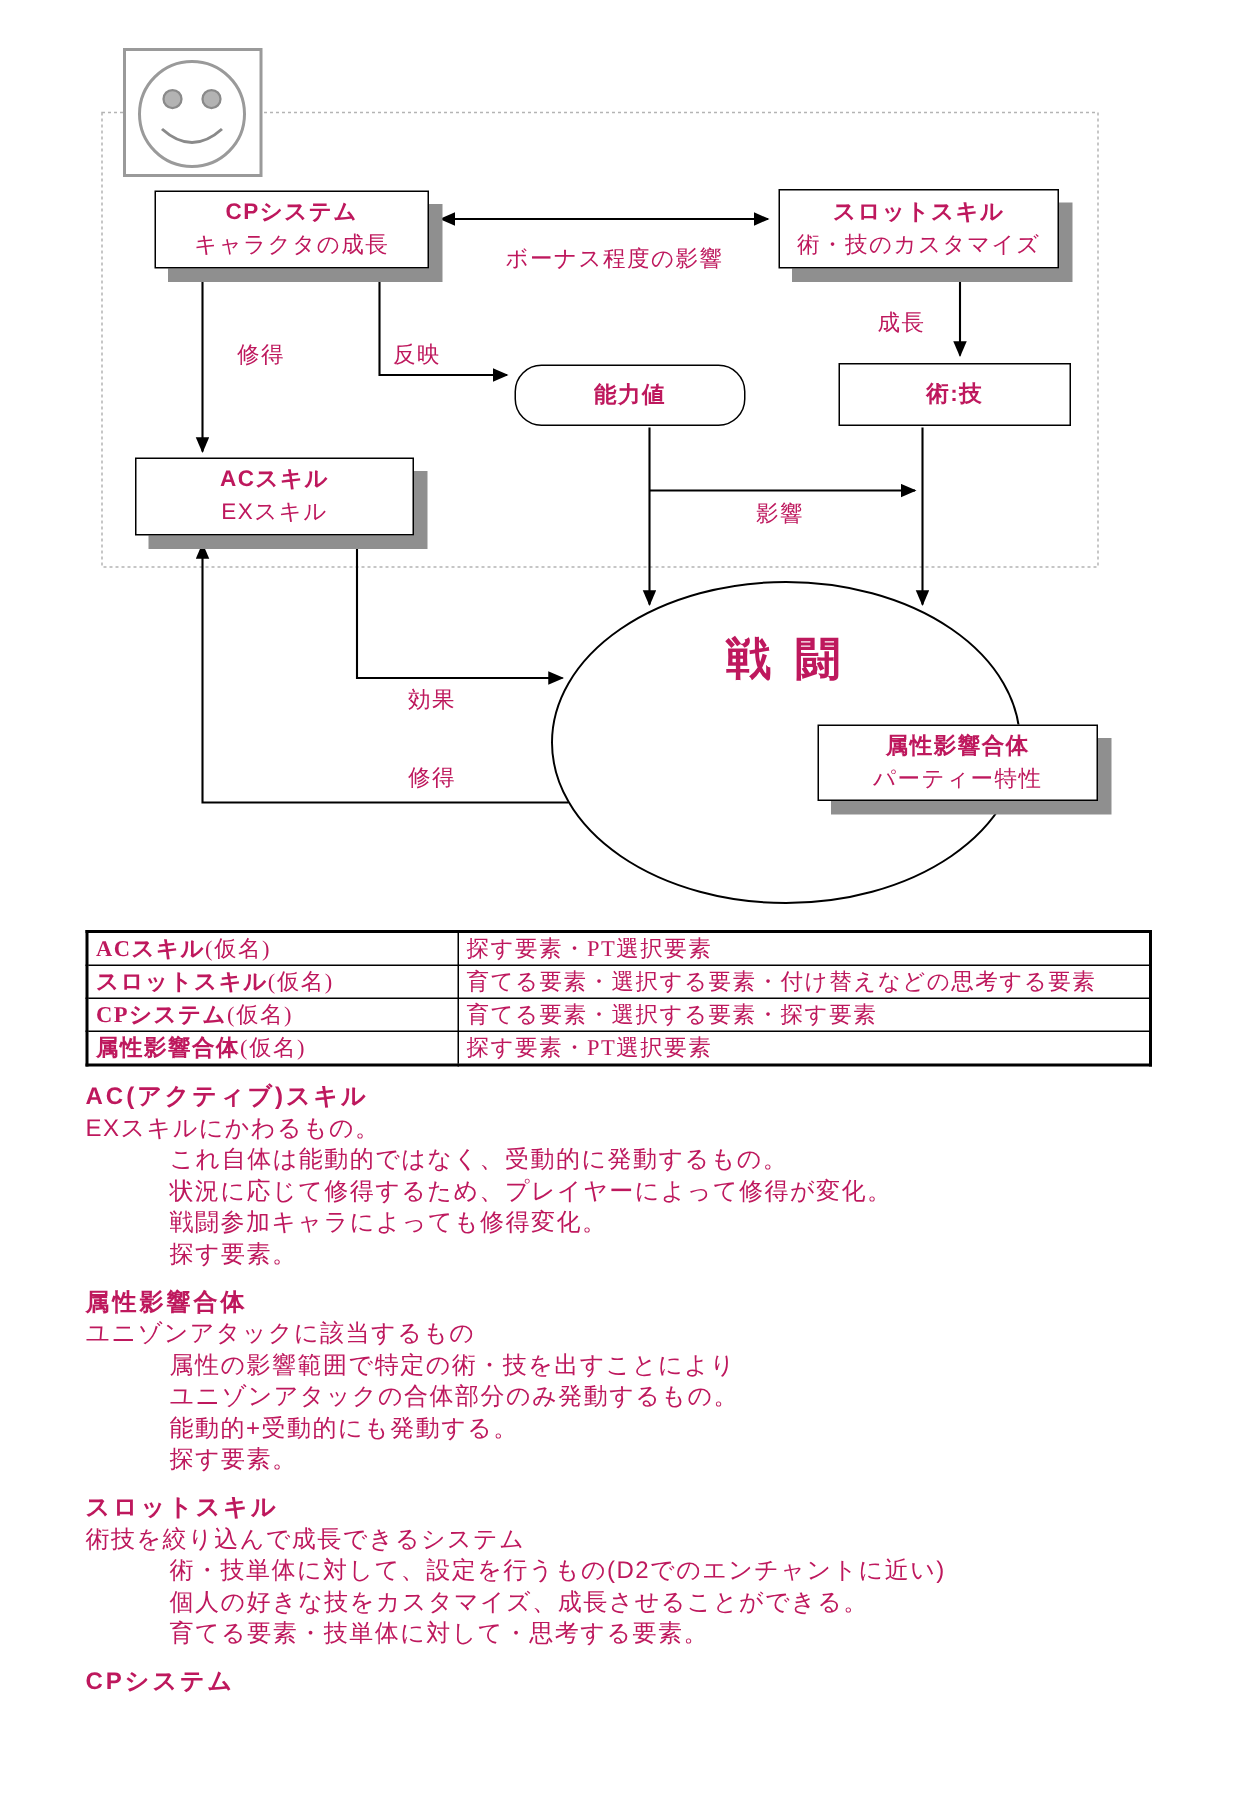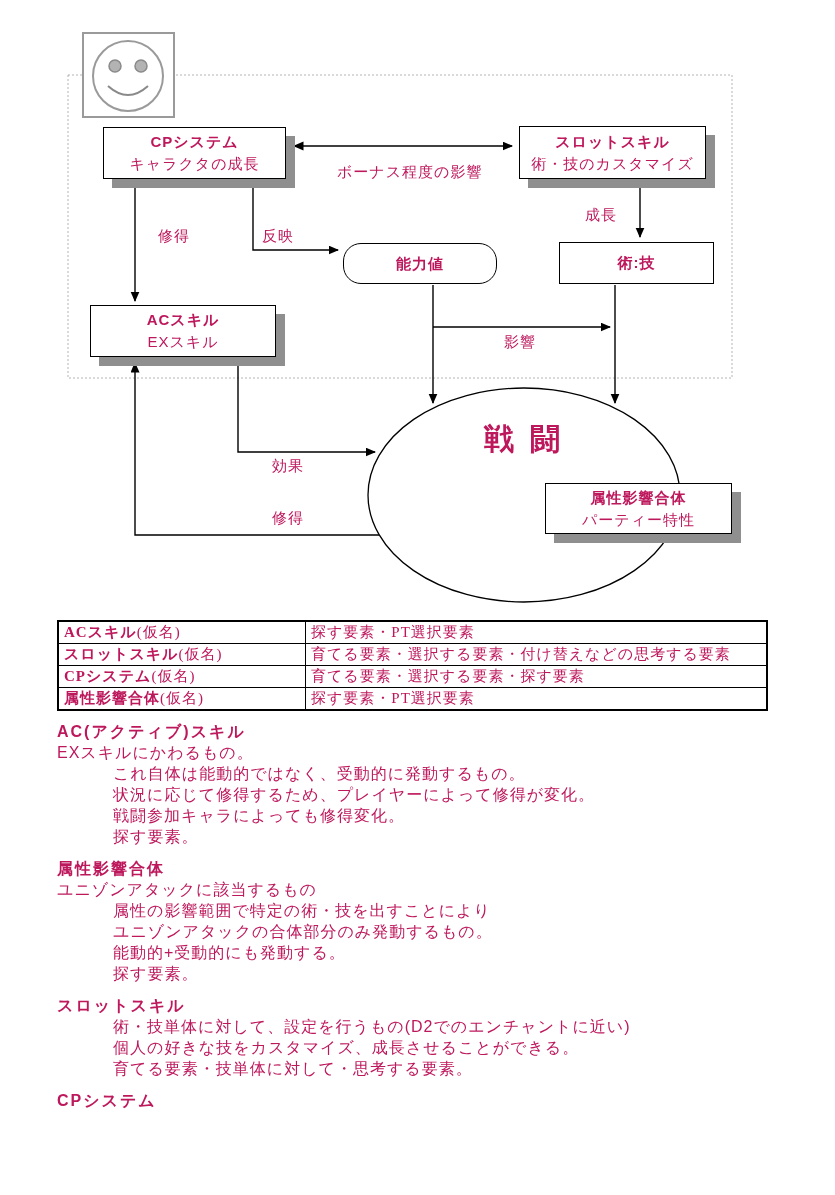--- a/index.html
+++ b/index.html
@@ -161,20 +161,21 @@
     <div class="section">
       <div class="heading">属性影響合体</div>
       <div class="line">ユニゾンアタックに該当するもの</div>
       <div class="line indent">属性の影響範囲で特定の術・技を出すことにより</div>
       <div class="line indent">ユニゾンアタックの合体部分のみ発動するもの。</div>
       <div class="line indent">能動的+受動的にも発動する。</div>
       <div class="line indent">探す要素。</div>
     </div>
     <div class="section">
       <div class="heading">スロットスキル</div>
+      <div class="line">術技を絞り込んで成長できるシステム</div>
       <div class="line indent">術・技単体に対して、設定を行うもの(D2でのエンチャントに近い)</div>
       <div class="line indent">個人の好きな技をカスタマイズ、成長させることができる。</div>
       <div class="line indent">育てる要素・技単体に対して・思考する要素。</div>
     </div>
     <div class="section">
       <div class="heading">CPシステム</div>
     </div>
   </div>
 
 </div>

